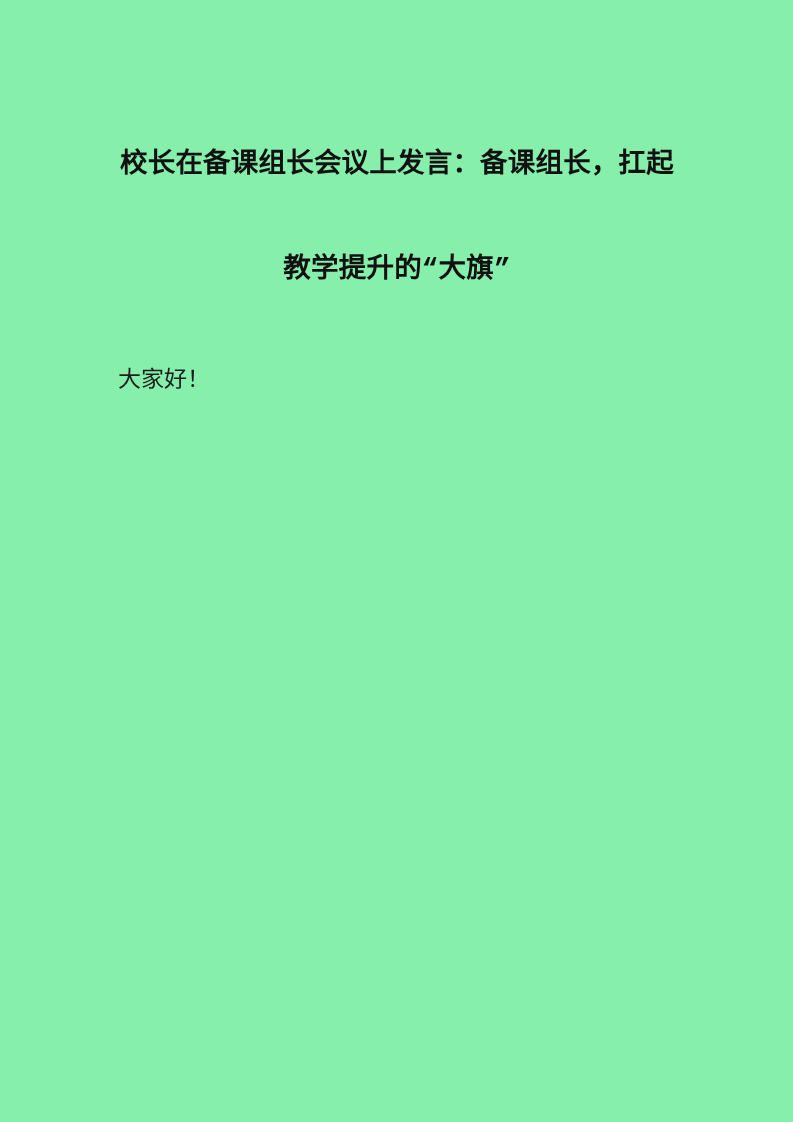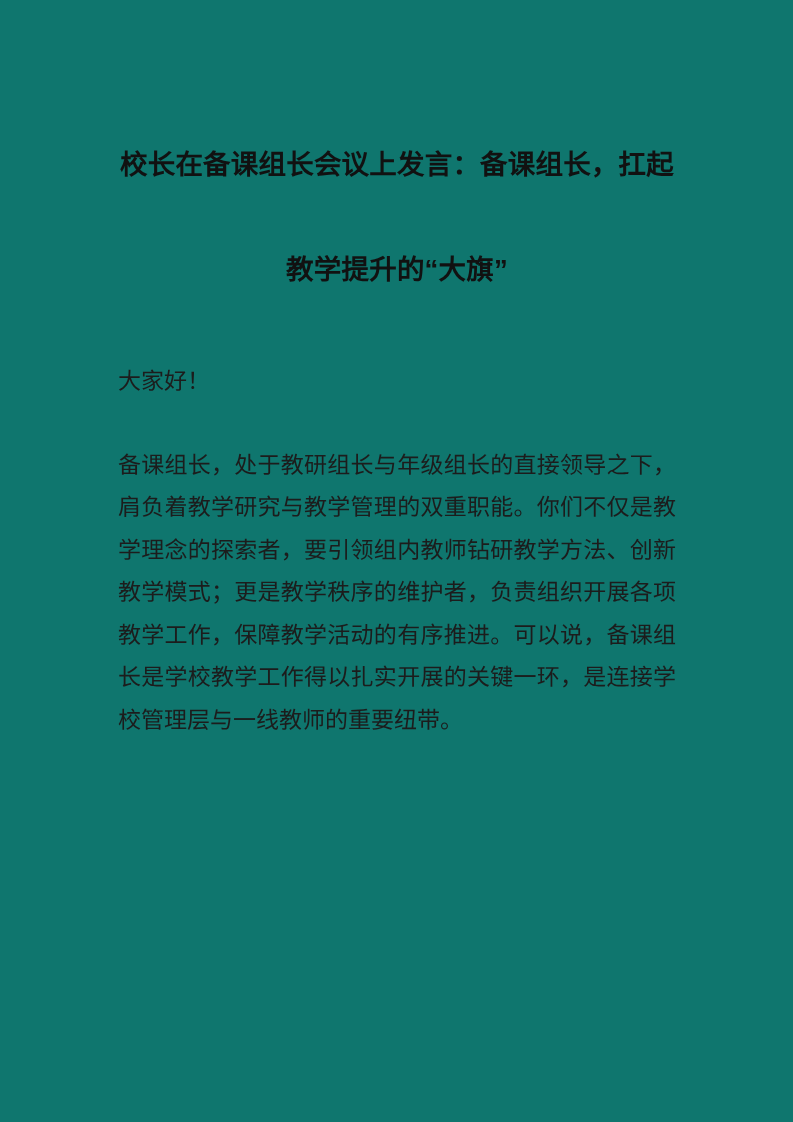--- a/index.html
+++ b/index.html
@@ -7,24 +7,24 @@
     margin: 0;
     padding: 0;
     background: #ffffff;
   }
 
   .page {
     position: relative;
     width: 793px;
     height: 1122px;
     margin: 0 auto;
-    background: #0f766e;
+    background: #86efac;
     overflow: hidden;
     box-sizing: border-box;
-    font-family: Liberation Sans, sans-serif;
+    font-family: Liberation Mono, monospace;
     color: #1c1c1c;
     -webkit-font-smoothing: antialiased;
   }
 
   .content {
     position: absolute;
     left: 118px;
     top: 0;
     width: 558px;
   }
@@ -73,17 +73,16 @@
   <div class="content">
 
     <h1 class="doc-title">校长在备课组长会议上发言：备课组长，扛起教学提升的“大旗”</h1>
 
     <div class="body-block">
 
 
       <p class="para short">大家好！</p>
 
 
-      <p class="para">备课组长，处于教研组长与年级组长的直接领导之下，肩负着教学研究与教学管理的双重职能。你们不仅是教学理念的探索者，要引领组内教师钻研教学方法、创新教学模式；更是教学秩序的维护者，负责组织开展各项教学工作，保障教学活动的有序推进。可以说，备课组长是学校教学工作得以扎实开展的关键一环，是连接学校管理层与一线教师的重要纽带。</p>
 
     </div>
   </div>
 </div>
 
 </body></html>

